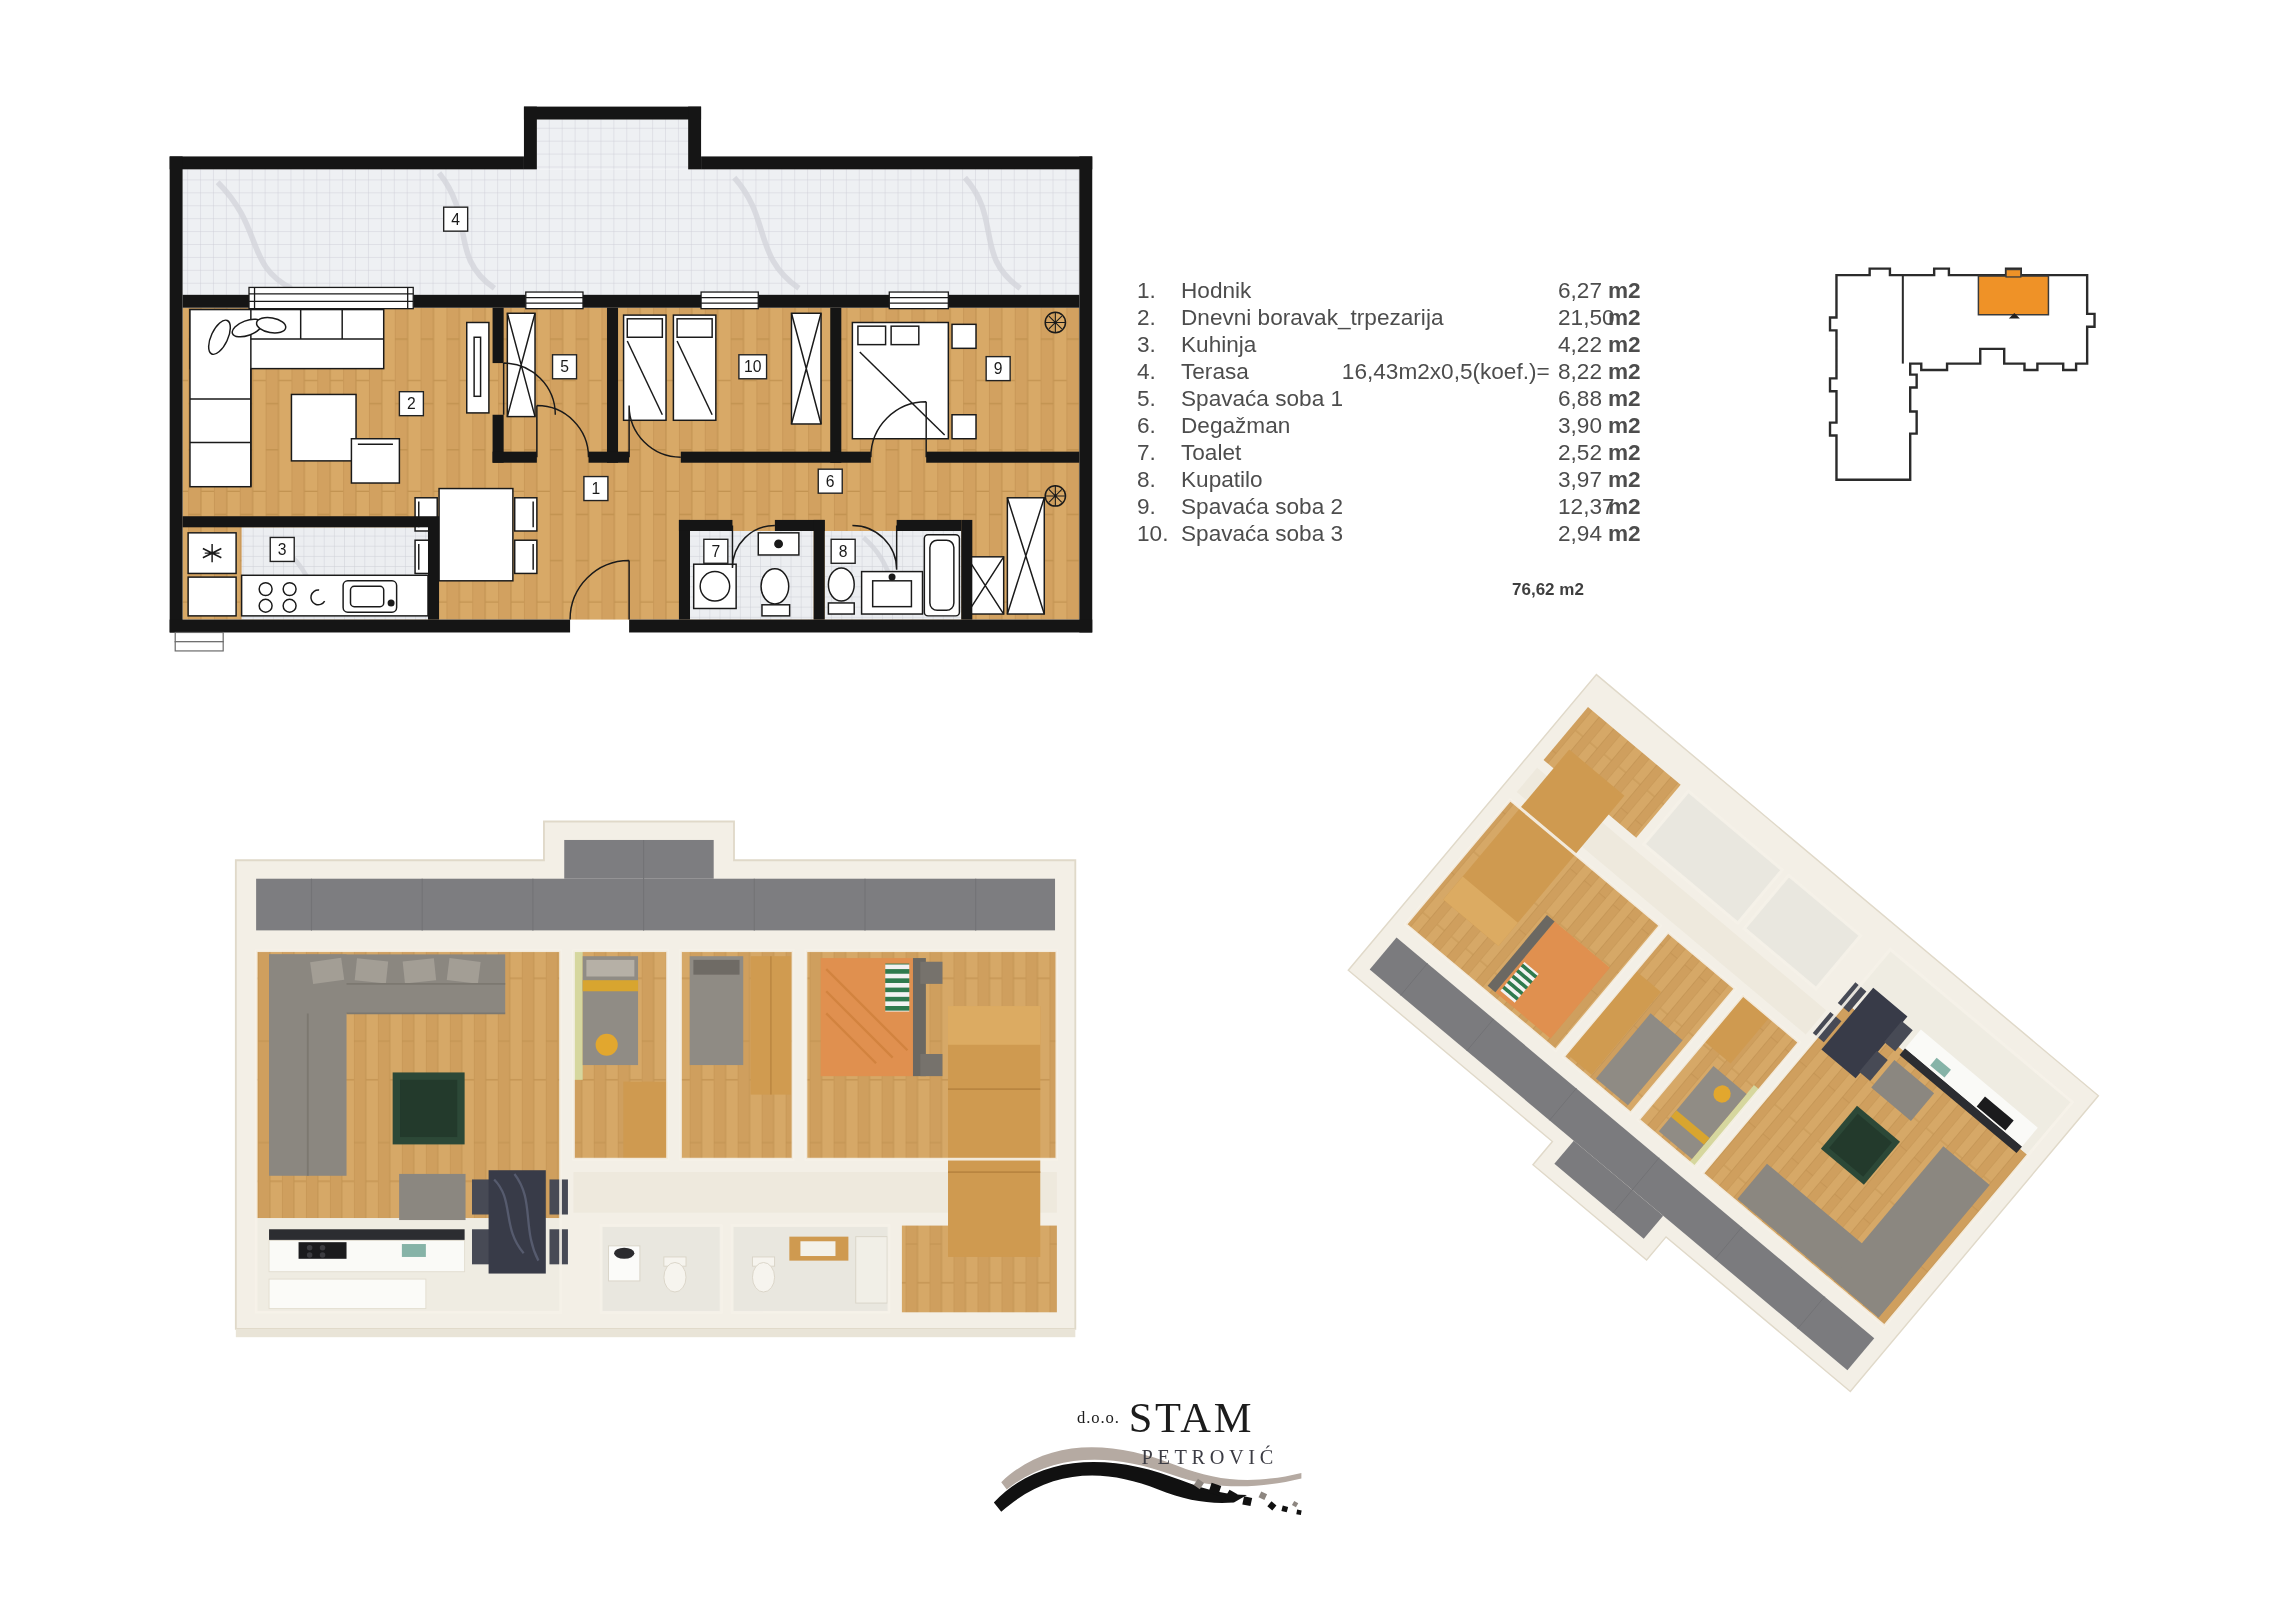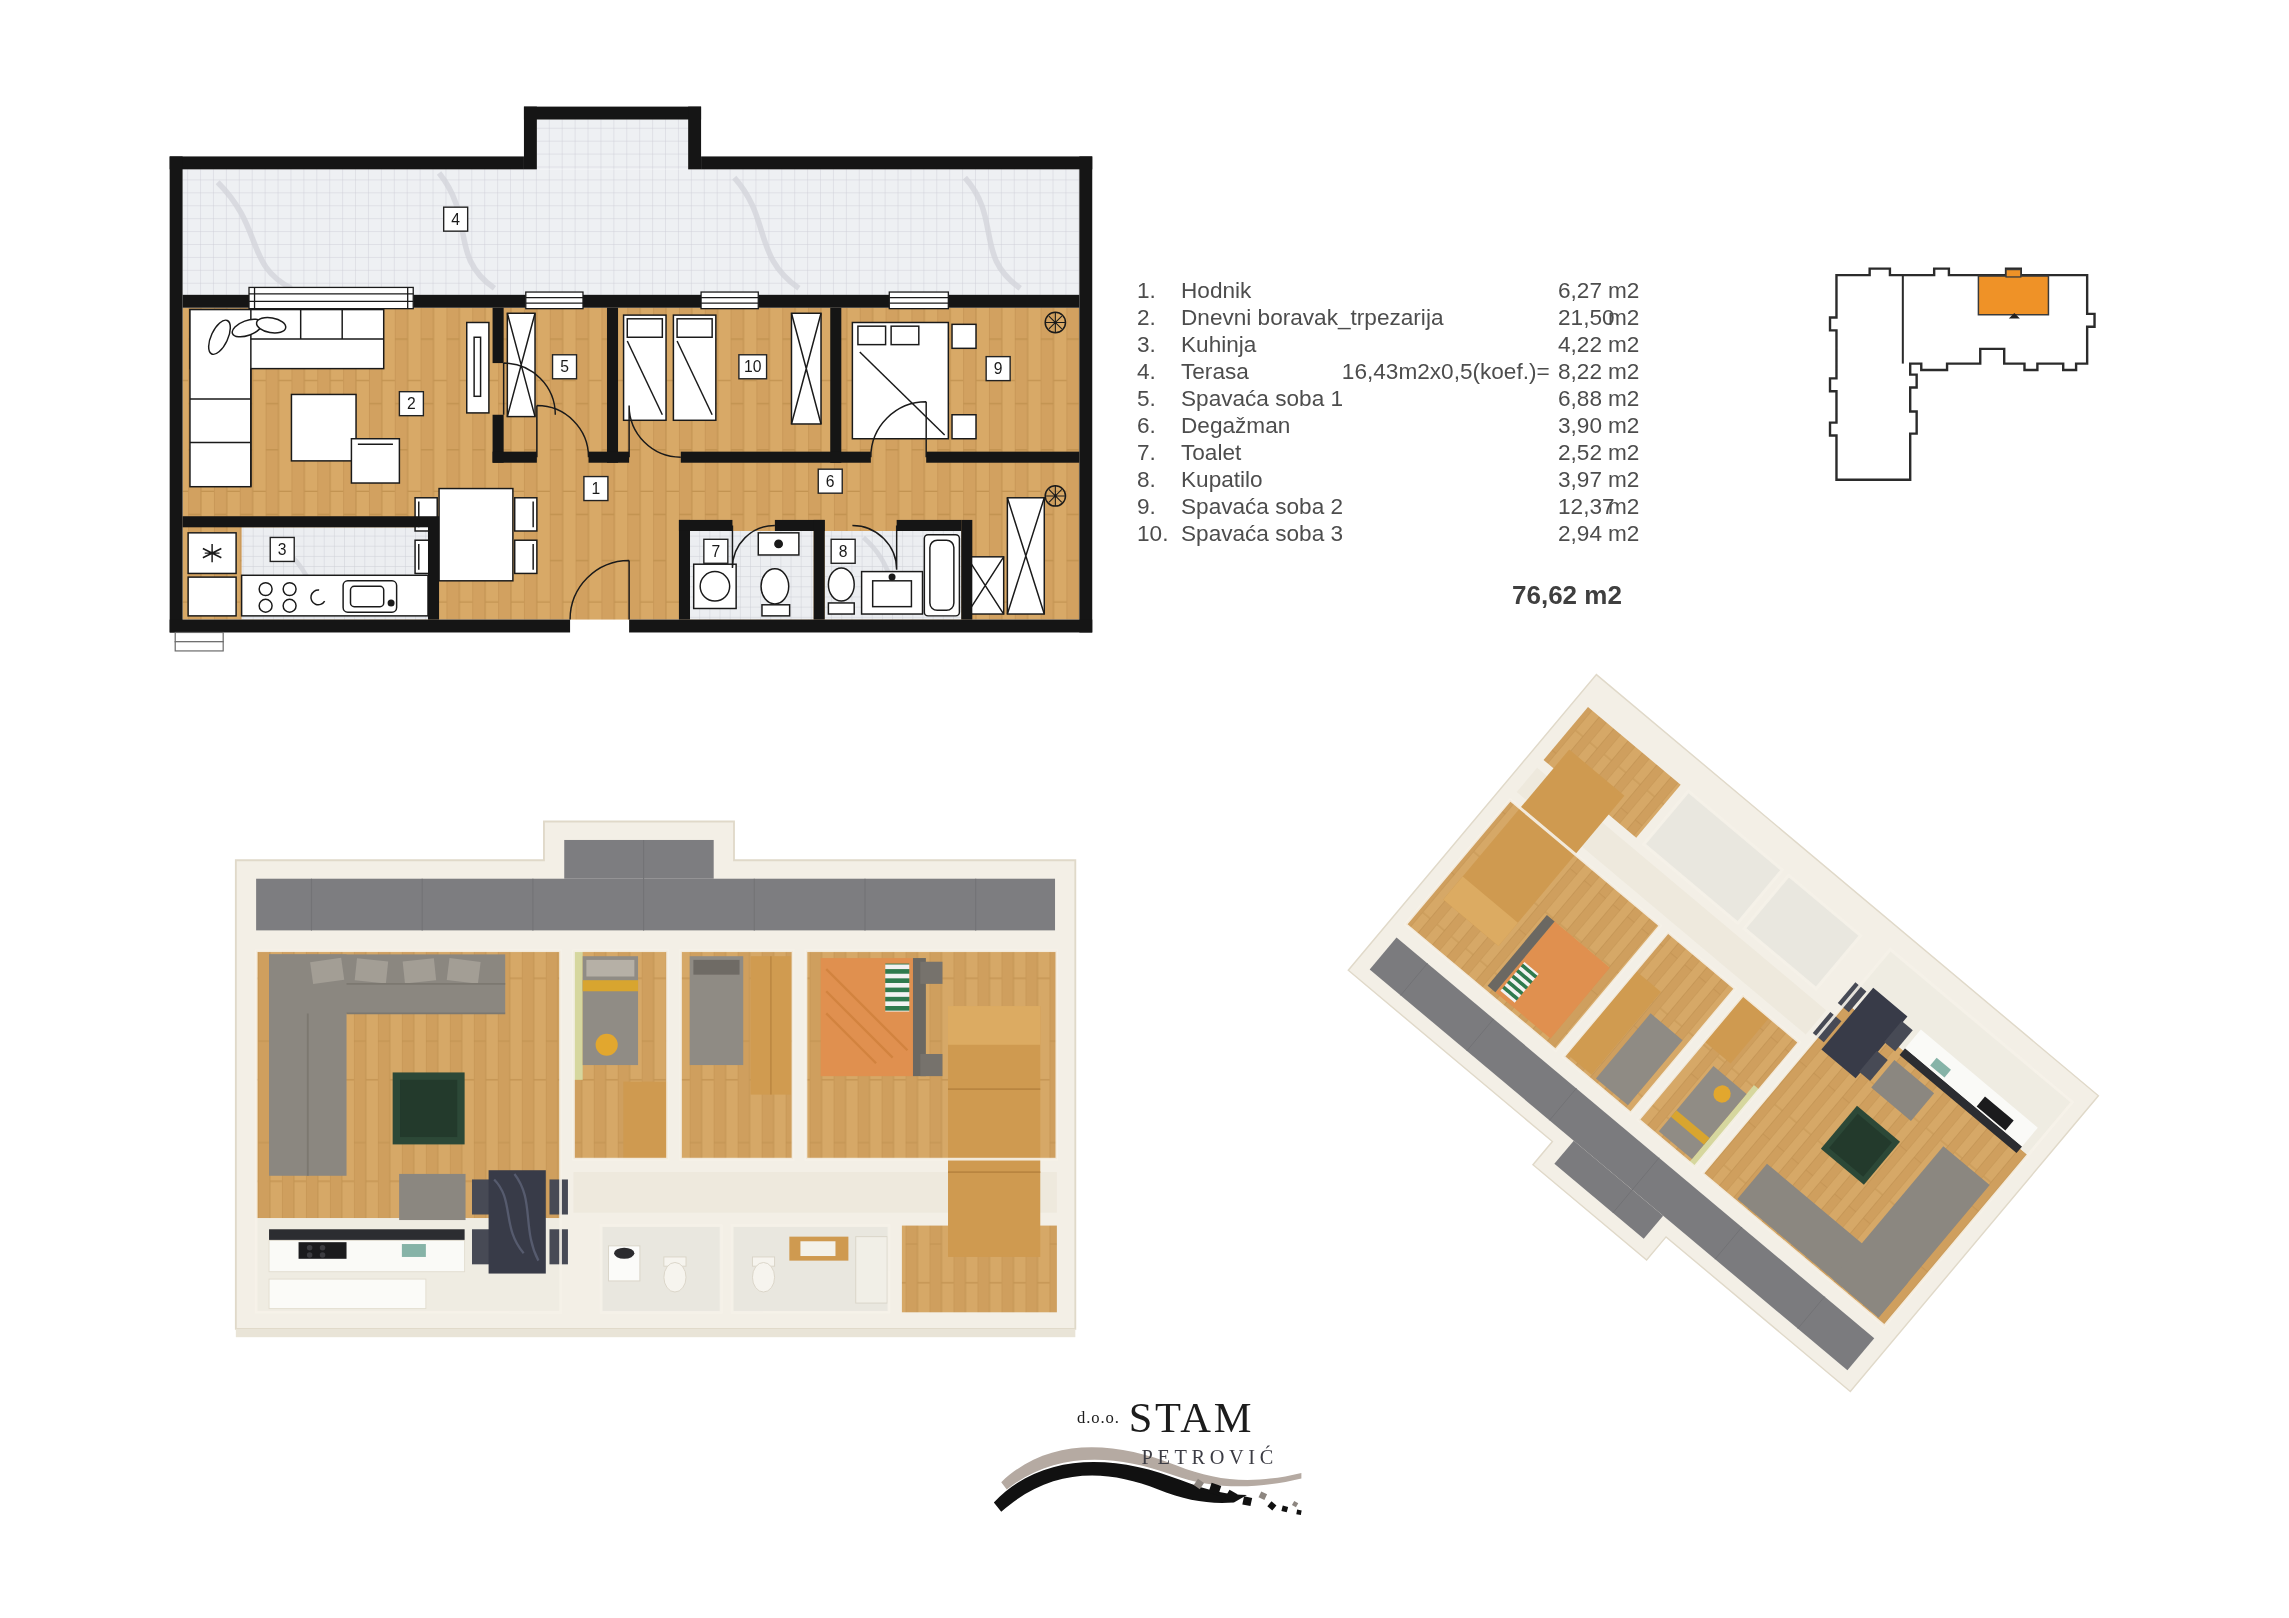--- a/index.html
+++ b/index.html
@@ -8,22 +8,22 @@
   .abs{position:absolute;}
   
   .title{left:1137px;top:146px;width:646px;color:#42362d;font-size:33px;font-weight:bold;line-height:42px;letter-spacing:0.5px;}
   
   .roomlist{left:1137px;top:277px;width:517px;color:#4d4d4d;font-size:22.6px;}
   .roomlist .row{display:flex;height:27px;line-height:27px;white-space:nowrap;}
   .roomlist .num{width:44px;}
   .roomlist .name{flex:1;overflow:hidden;}
   .roomlist .note{text-align:center;padding-right:8.3px;}
   .roomlist .val{width:50px;}
-  .roomlist .unit{width:46px;}
-  .totalrow{left:1137px;top:580px;width:517px;color:#3f3f3f;font-size:26px;font-weight:bold;}
+  .roomlist .unit{width:46px;font-weight:bold;}
+  .totalrow{left:1137px;top:580px;width:517px;color:#3f3f3f;font-size:17px;font-weight:bold;}
   .totalrow span{margin-left:375px;}
   
   svg{display:block;}
   .plan2d{left:162px;top:90px;}
   .siteplan{left:1805px;top:253px;}
   .rendertop{left:210px;top:812px;}
   .renderang{left:1287px;top:641px;}
   .logo{left:992px;top:1373px;}
   text{font-family:"Liberation Sans",sans-serif;}
   .serif{font-family:"Liberation Serif",serif;}

